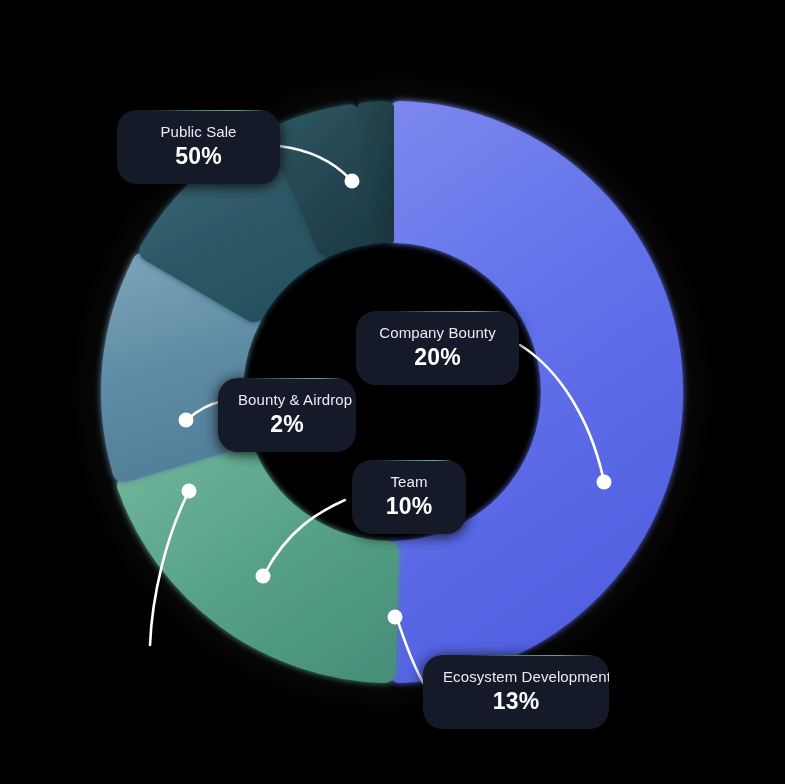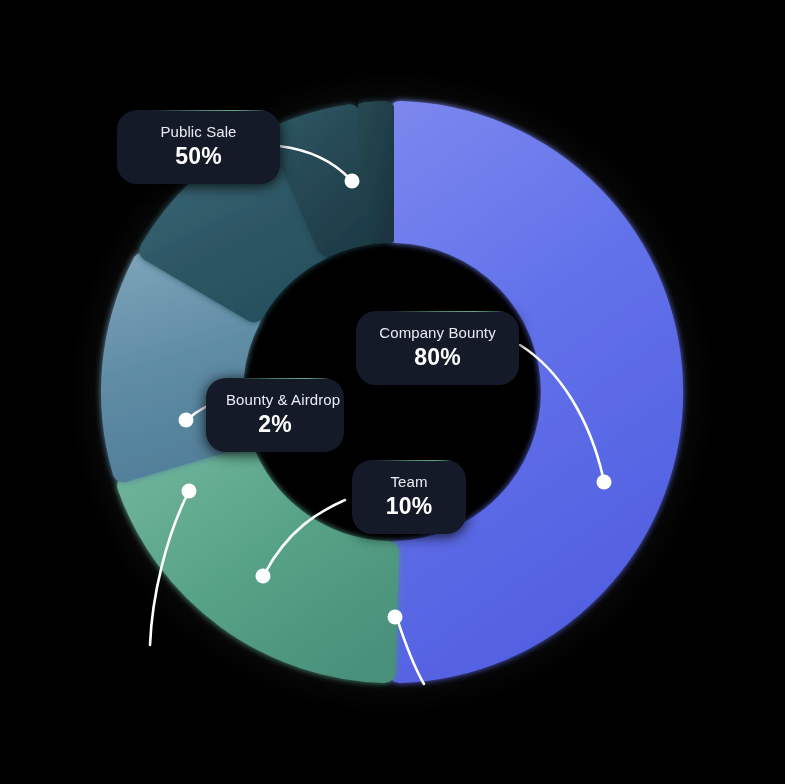--- a/index.html
+++ b/index.html
@@ -72,21 +72,21 @@
     font-weight: 700;
     line-height: 28px;
     margin-top: 0;
     color: #ffffff;
     letter-spacing: 0.2px;
   }
 
   
   #card-public-sale        { left: 117px; top: 110px;  width: 163px; }
   #card-company-reserve    { left: 356px; top: 311px;  width: 163px; }
-  #card-bounty-airdrop     { left: 206px; top: 378px;  width: 138px; }
+  #card-bounty-airdrop     { left: 218px; top: 378px;  width: 138px; }
   #card-team               { left: 352px; top: 460px;  width: 114px; }
   #card-advisors-partners  { left: 92px;  top: 640px;  width: 161px; }
   #card-ecosystem-dev      { left: 423px; top: 655px;  width: 186px; }
 </style>
 </head>
 <body>
 
 <div id="stage">
 
   <svg id="chart-svg" viewBox="0 0 785 784">
@@ -179,28 +179,32 @@
     </g>
   </svg>
 
   <div class="label-card" id="card-public-sale">
     <div class="label-name">Public Sale</div>
     <div class="label-value">50%</div>
   </div>
 
   <div class="label-card" id="card-company-reserve">
     <div class="label-name">Company Bounty</div>
-    <div class="label-value">80%</div>
+    <div class="label-value">20%</div>
   </div>
 
   <div class="label-card" id="card-bounty-airdrop">
     <div class="label-name">Bounty &amp; Airdrop</div>
     <div class="label-value">2%</div>
   </div>
 
   <div class="label-card" id="card-team">
     <div class="label-name">Team</div>
     <div class="label-value">10%</div>
   </div>
 
 
+  <div class="label-card" id="card-ecosystem-dev">
+    <div class="label-name">Ecosystem Development</div>
+    <div class="label-value">13%</div>
+  </div>
 
 </div>
 
 </body></html>

